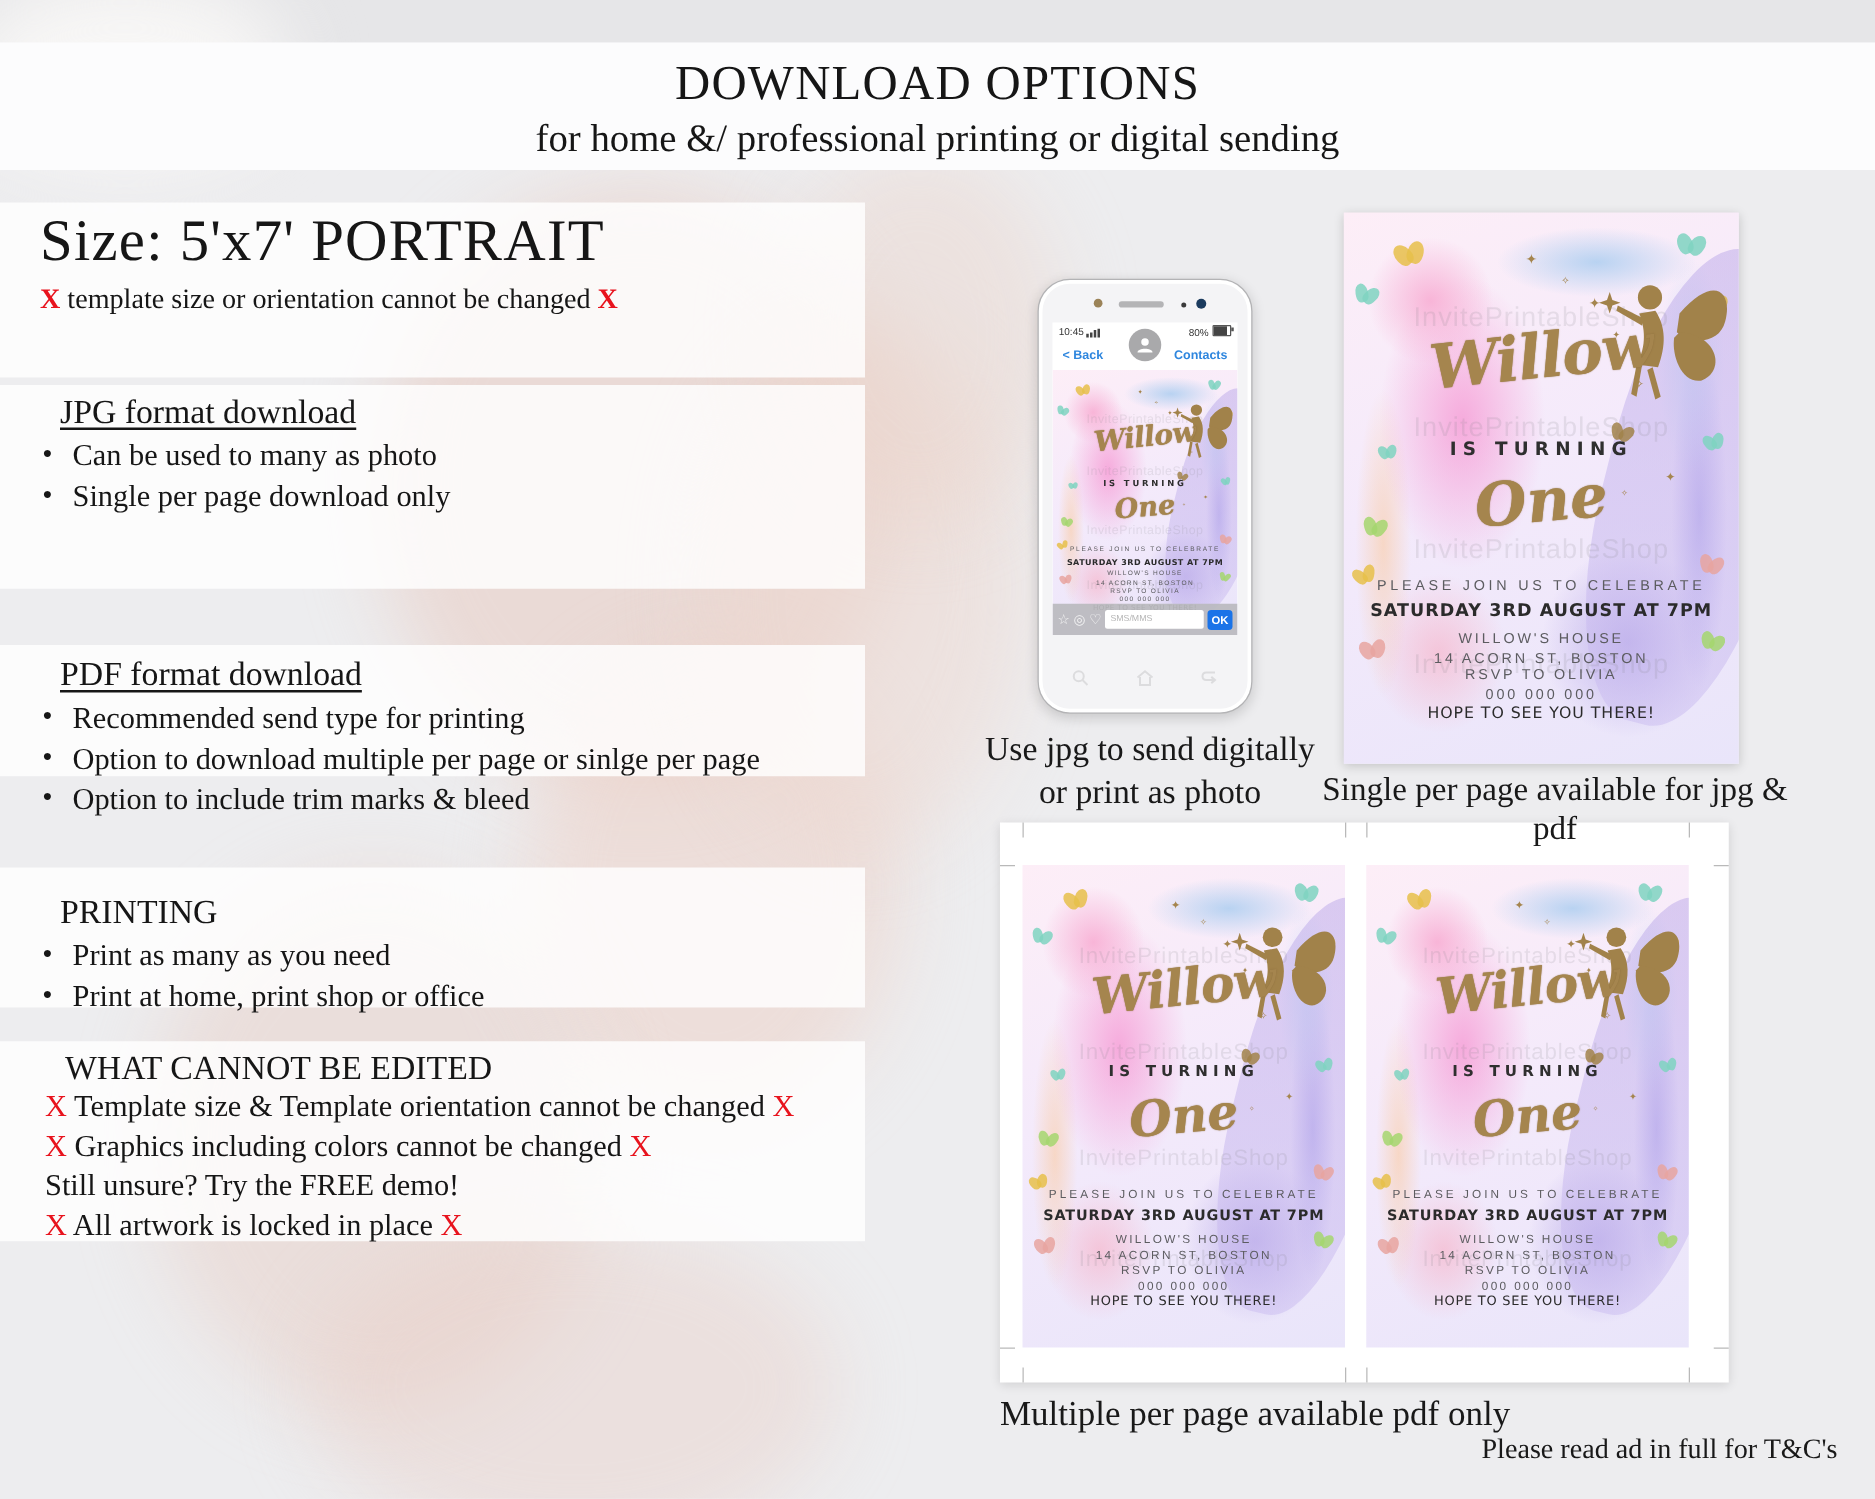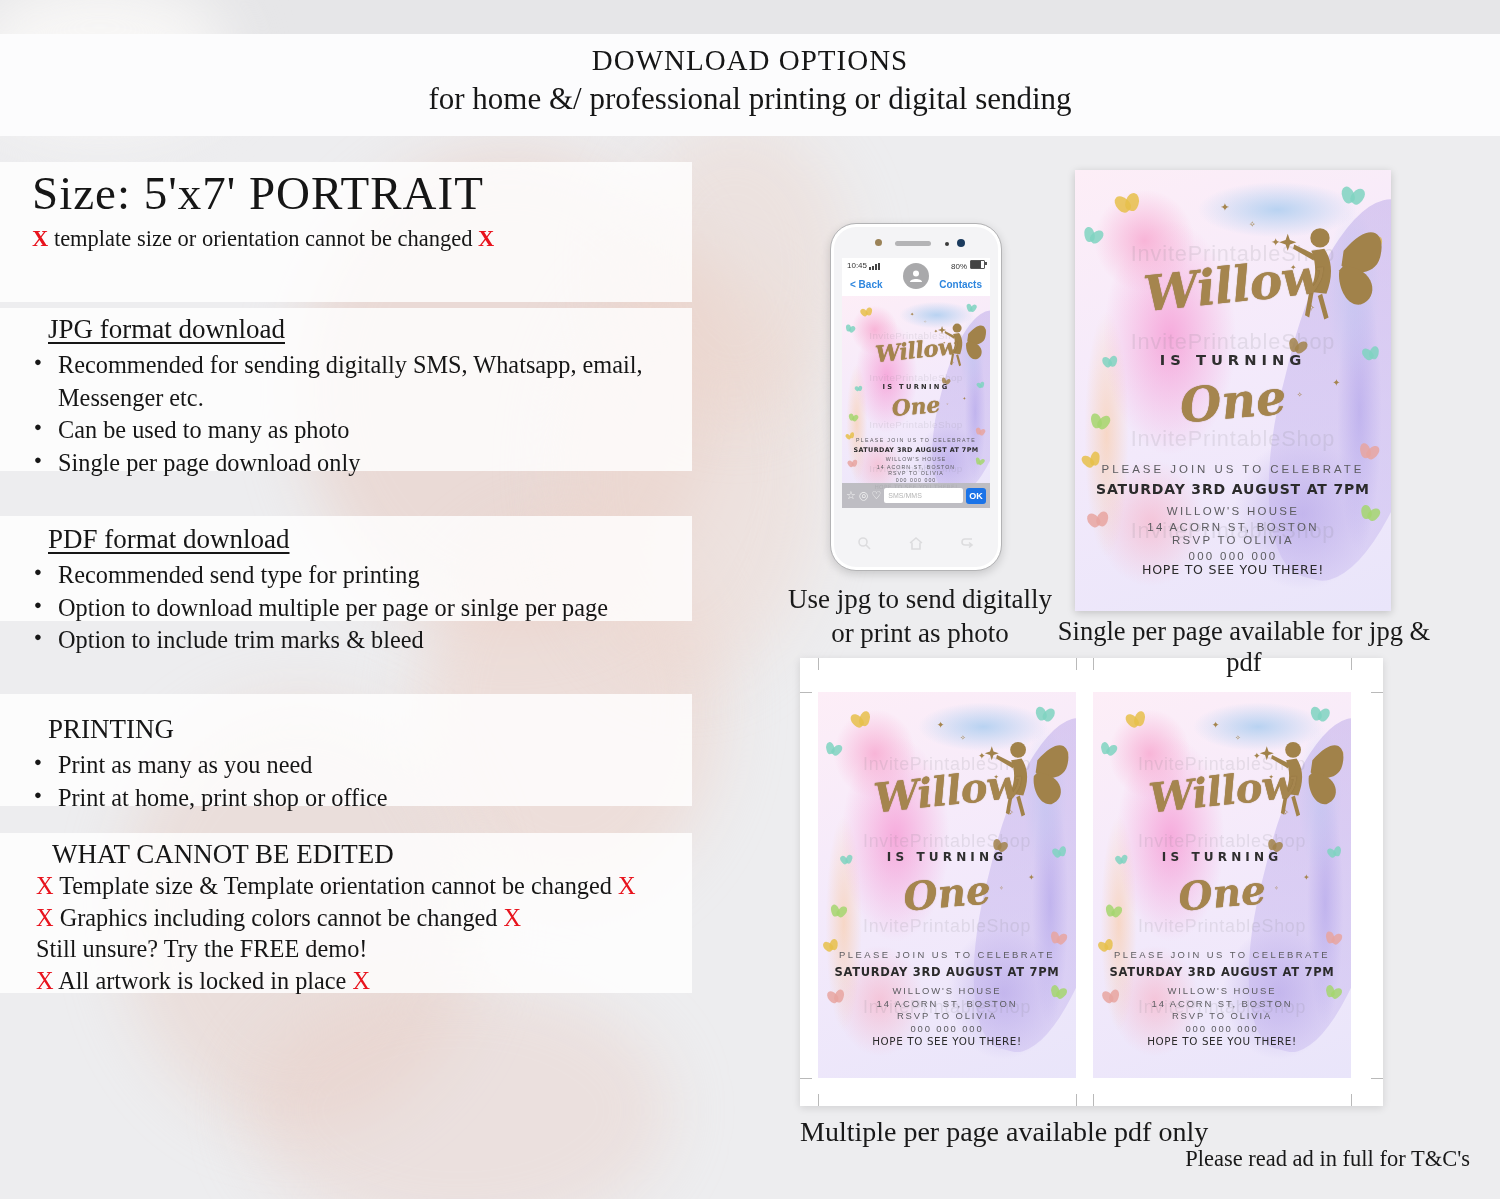--- a/index.html
+++ b/index.html
@@ -12,21 +12,21 @@
   .b2{left:-30px;top:-20px;width:260px;height:150px;background:rgba(250,248,247,.9);}
   .b3{left:420px;top:520px;width:300px;height:380px;background:rgba(236,210,200,.55);}
   .b4{left:120px;top:700px;width:360px;height:430px;background:rgba(231,203,195,.45);}
   .b5{left:560px;top:260px;width:260px;height:420px;background:rgba(238,216,208,.5);}
   .b6{left:620px;top:120px;width:230px;height:300px;background:rgba(234,210,200,.4);}
   .b7{left:250px;top:980px;width:420px;height:260px;background:rgba(233,206,197,.4);}
 
   
   .top-strip{position:absolute;left:0;top:0;width:1500px;height:34px;background:#e6e6e8;z-index:1;}
   .header-band{position:absolute;left:0;top:34px;width:1500px;height:102px;background:#fcfcfd;z-index:1;text-align:center;}
-  .header-title{font-size:29px;letter-spacing:1px;margin-top:10px;}
+  .header-title{font-size:39px;letter-spacing:1px;margin-top:10px;}
   .header-sub{font-size:31px;margin-top:4px;}
 
   
   .band{position:absolute;left:0;width:692px;background:rgba(255,255,255,.82);z-index:2;box-sizing:border-box;padding-left:32px;}
   .size-band{top:162px;height:140px;padding-top:4px;}
   .size-heading{font-size:47px;letter-spacing:1px;}
   .size-note{font-size:22.5px;margin-top:6px;}
   .jpg-band{top:308px;height:163px;padding-top:6px;}
   .pdf-band{top:516px;height:105px;padding-top:8px;}
   .print-band{top:694px;height:112px;padding-top:20px;}
@@ -136,21 +136,20 @@
     <div class="size-note">
       <span class="x-red">X</span>
       <span>template size or orientation cannot be changed</span>
       <span class="x-red">X</span>
     </div>
   </section>
 
   <section class="band jpg-band">
     <div class="sec-heading u">JPG format download</div>
     <ul class="bullets">
-      <li>Recommended for sending digitally SMS, Whatsapp, email, Messenger etc.</li>
       <li>Can be used to many as photo</li>
       <li>Single per page download only</li>
     </ul>
   </section>
 
   <section class="band pdf-band">
     <div class="sec-heading u">PDF format download</div>
     <ul class="bullets">
       <li>Recommended send type for printing</li>
       <li>Option to download multiple per page or sinlge per page</li>

